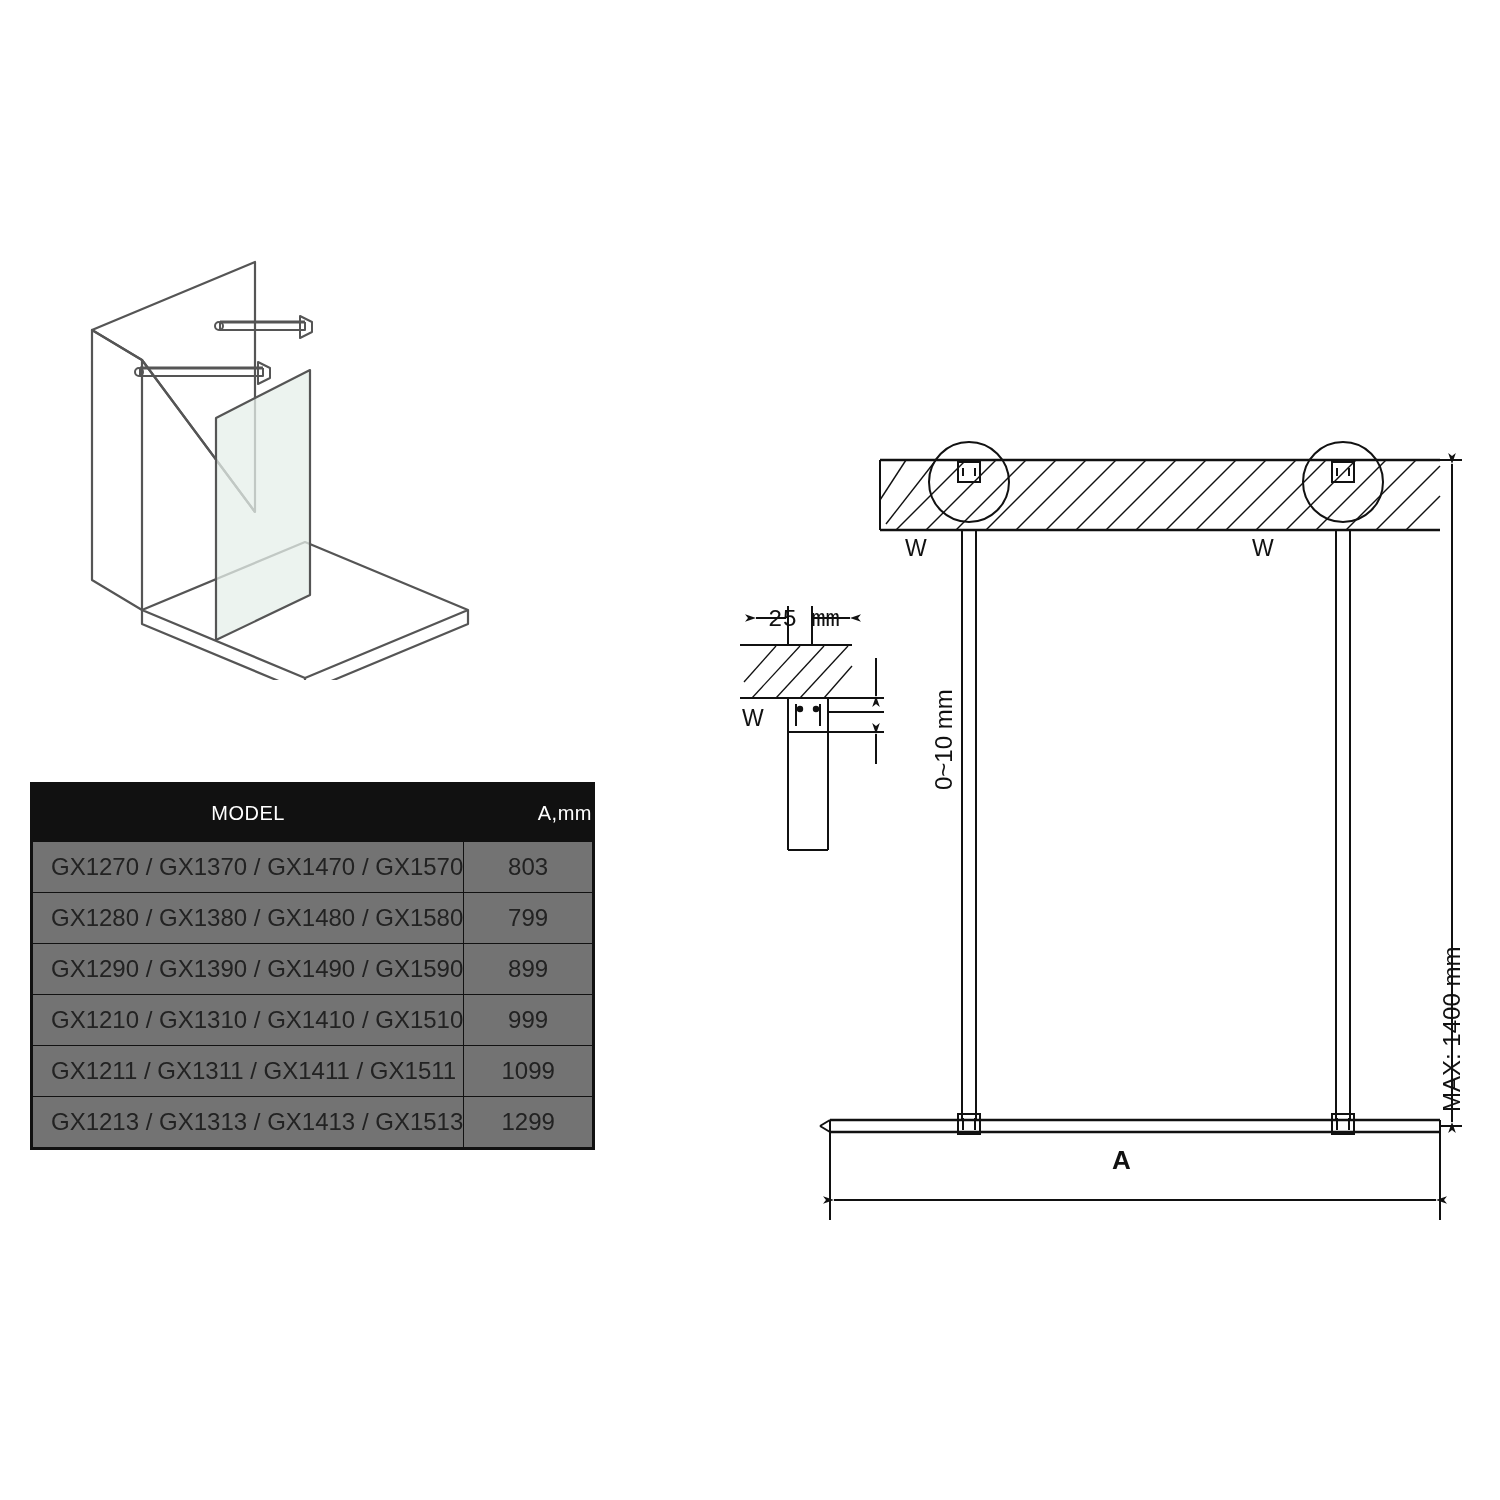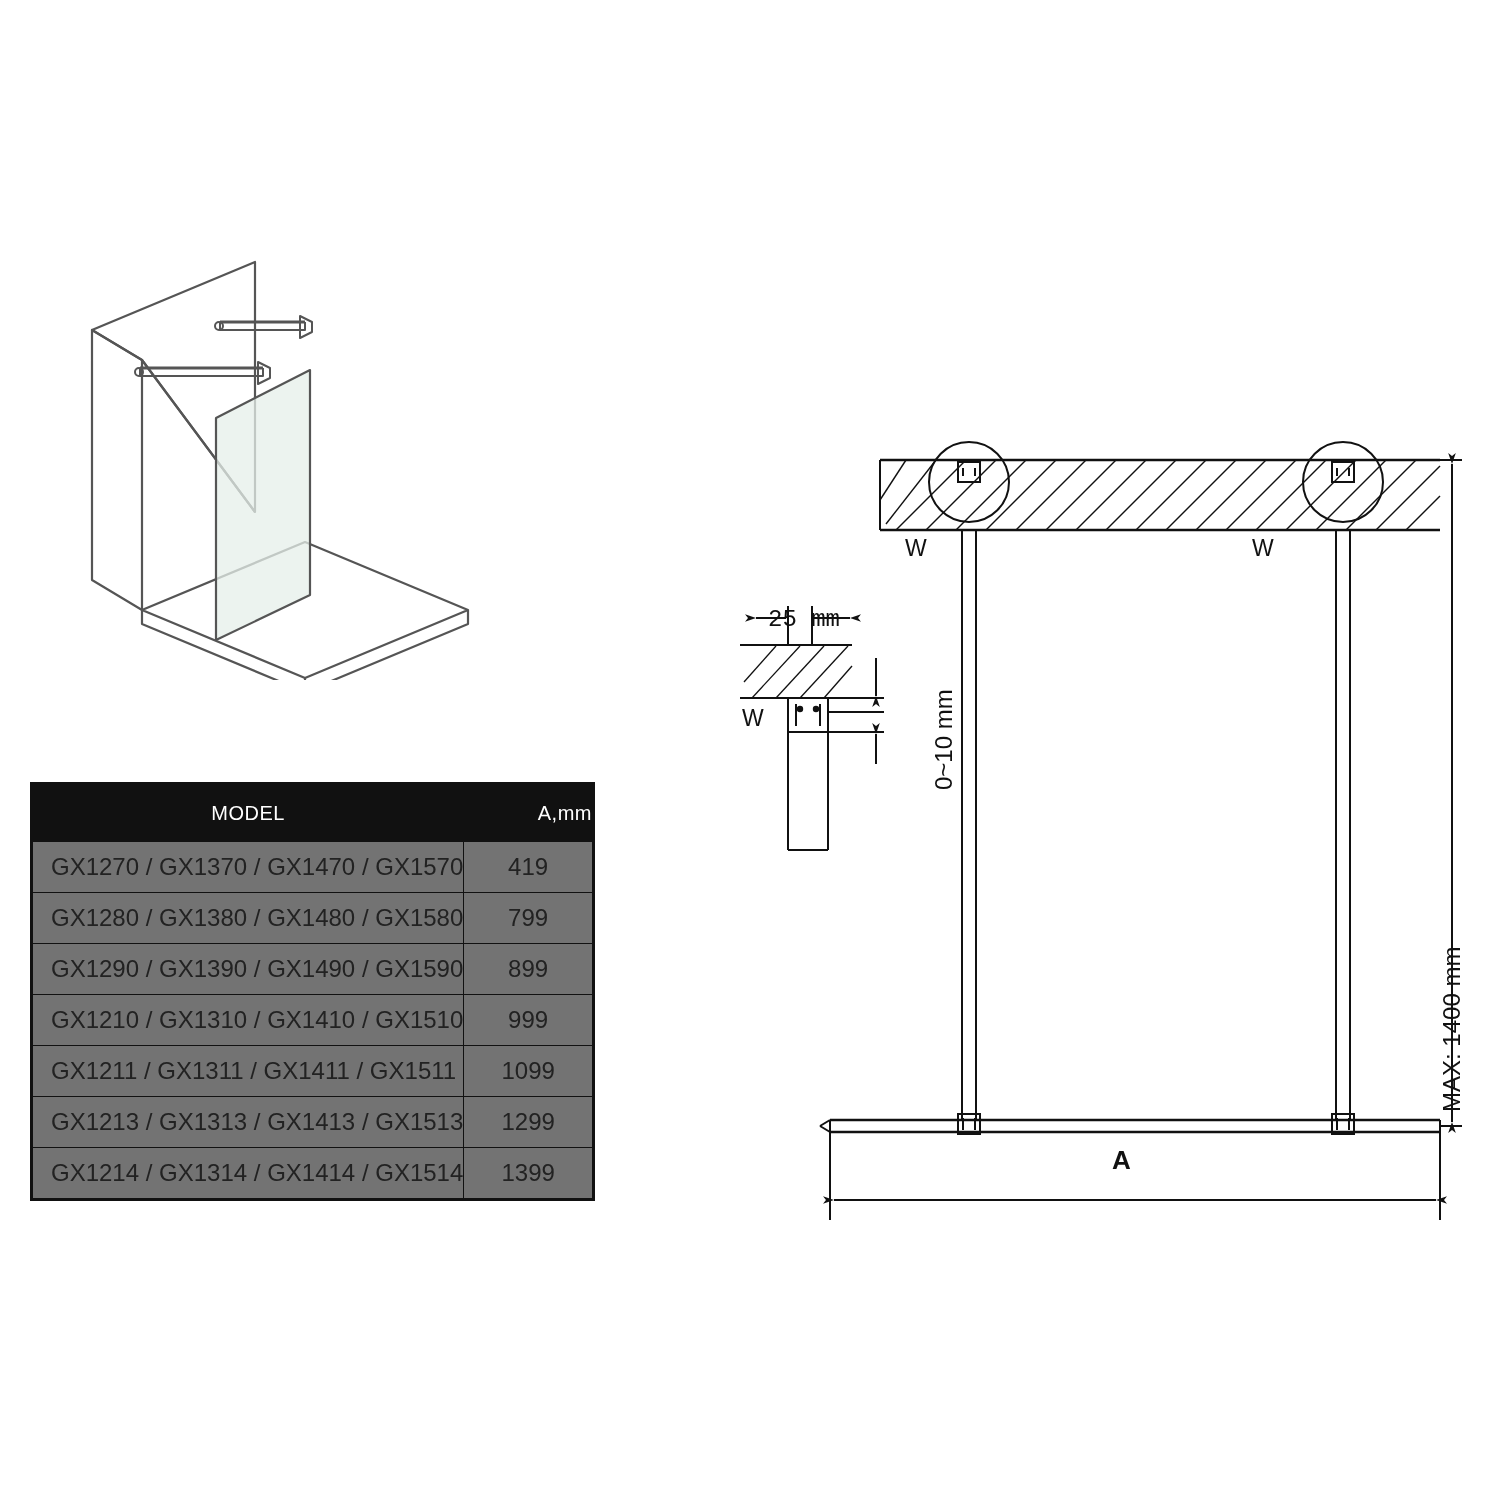--- a/index.html
+++ b/index.html
@@ -124,45 +124,41 @@
   <table id="spec-table">
     <thead>
       <tr>
         <th class="model-h">MODEL</th>
         <th class="val-h">A,mm</th>
       </tr>
     </thead>
     <tbody>
       <tr>
         <td class="model">GX1270 / GX1370 / GX1470 / GX1570</td>
-        <td class="val">419</td>
+        <td class="val">803</td>
       </tr>
       <tr>
         <td class="model">GX1280 / GX1380 / GX1480 / GX1580</td>
         <td class="val">799</td>
       </tr>
       <tr>
         <td class="model">GX1290 / GX1390 / GX1490 / GX1590</td>
         <td class="val">899</td>
       </tr>
       <tr>
         <td class="model">GX1210 / GX1310 / GX1410 / GX1510</td>
         <td class="val">999</td>
       </tr>
       <tr>
         <td class="model">GX1211 / GX1311 / GX1411 / GX1511</td>
         <td class="val">1099</td>
       </tr>
       <tr>
         <td class="model">GX1213 / GX1313 / GX1413 / GX1513</td>
         <td class="val">1299</td>
-      </tr>
-      <tr>
-        <td class="model">GX1214 / GX1314 / GX1414 / GX1514</td>
-        <td class="val">1399</td>
       </tr>
     </tbody>
   </table>
 
   <svg id="tech" viewBox="0 0 790 850">
     <defs>
       <marker id="arrL" markerWidth="12" markerHeight="10" refX="11" refY="5" orient="auto" markerUnits="userSpaceOnUse">
         <path d="M11,5 L0,1.2 L3,5 L0,8.8 Z" fill="#111111"></path>
       </marker>
       <marker id="arrR" markerWidth="12" markerHeight="10" refX="1" refY="5" orient="auto" markerUnits="userSpaceOnUse">

